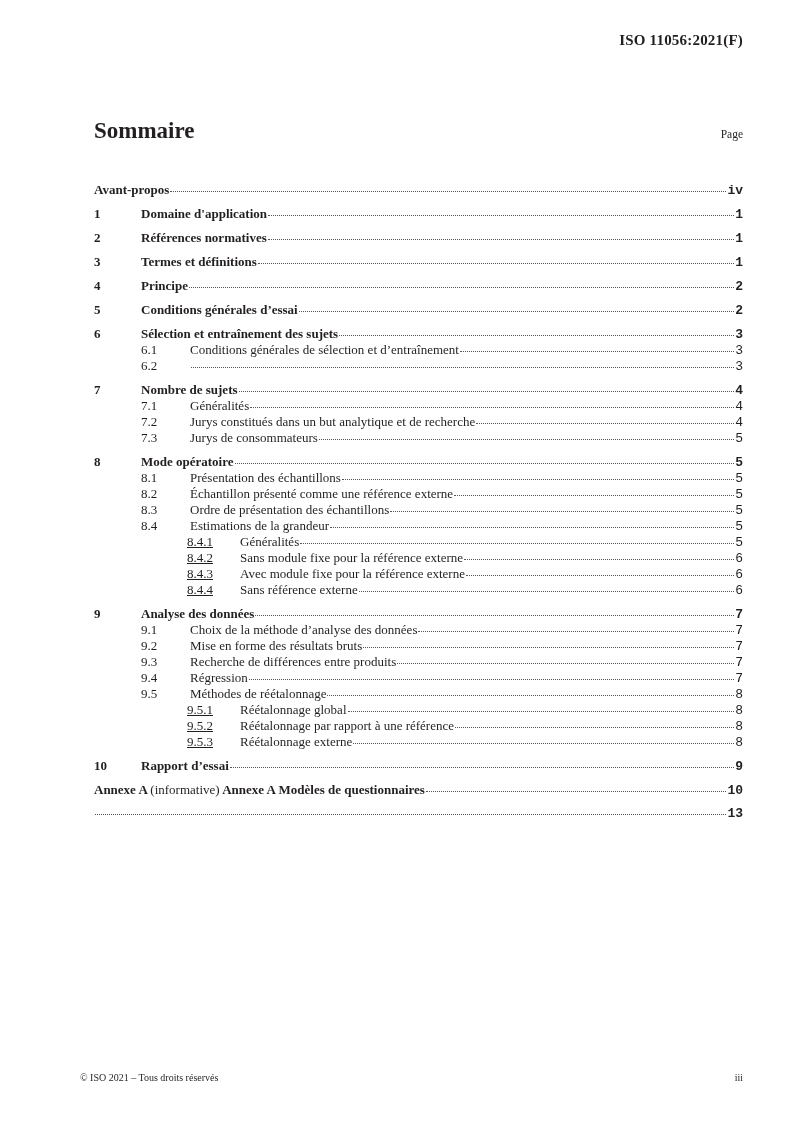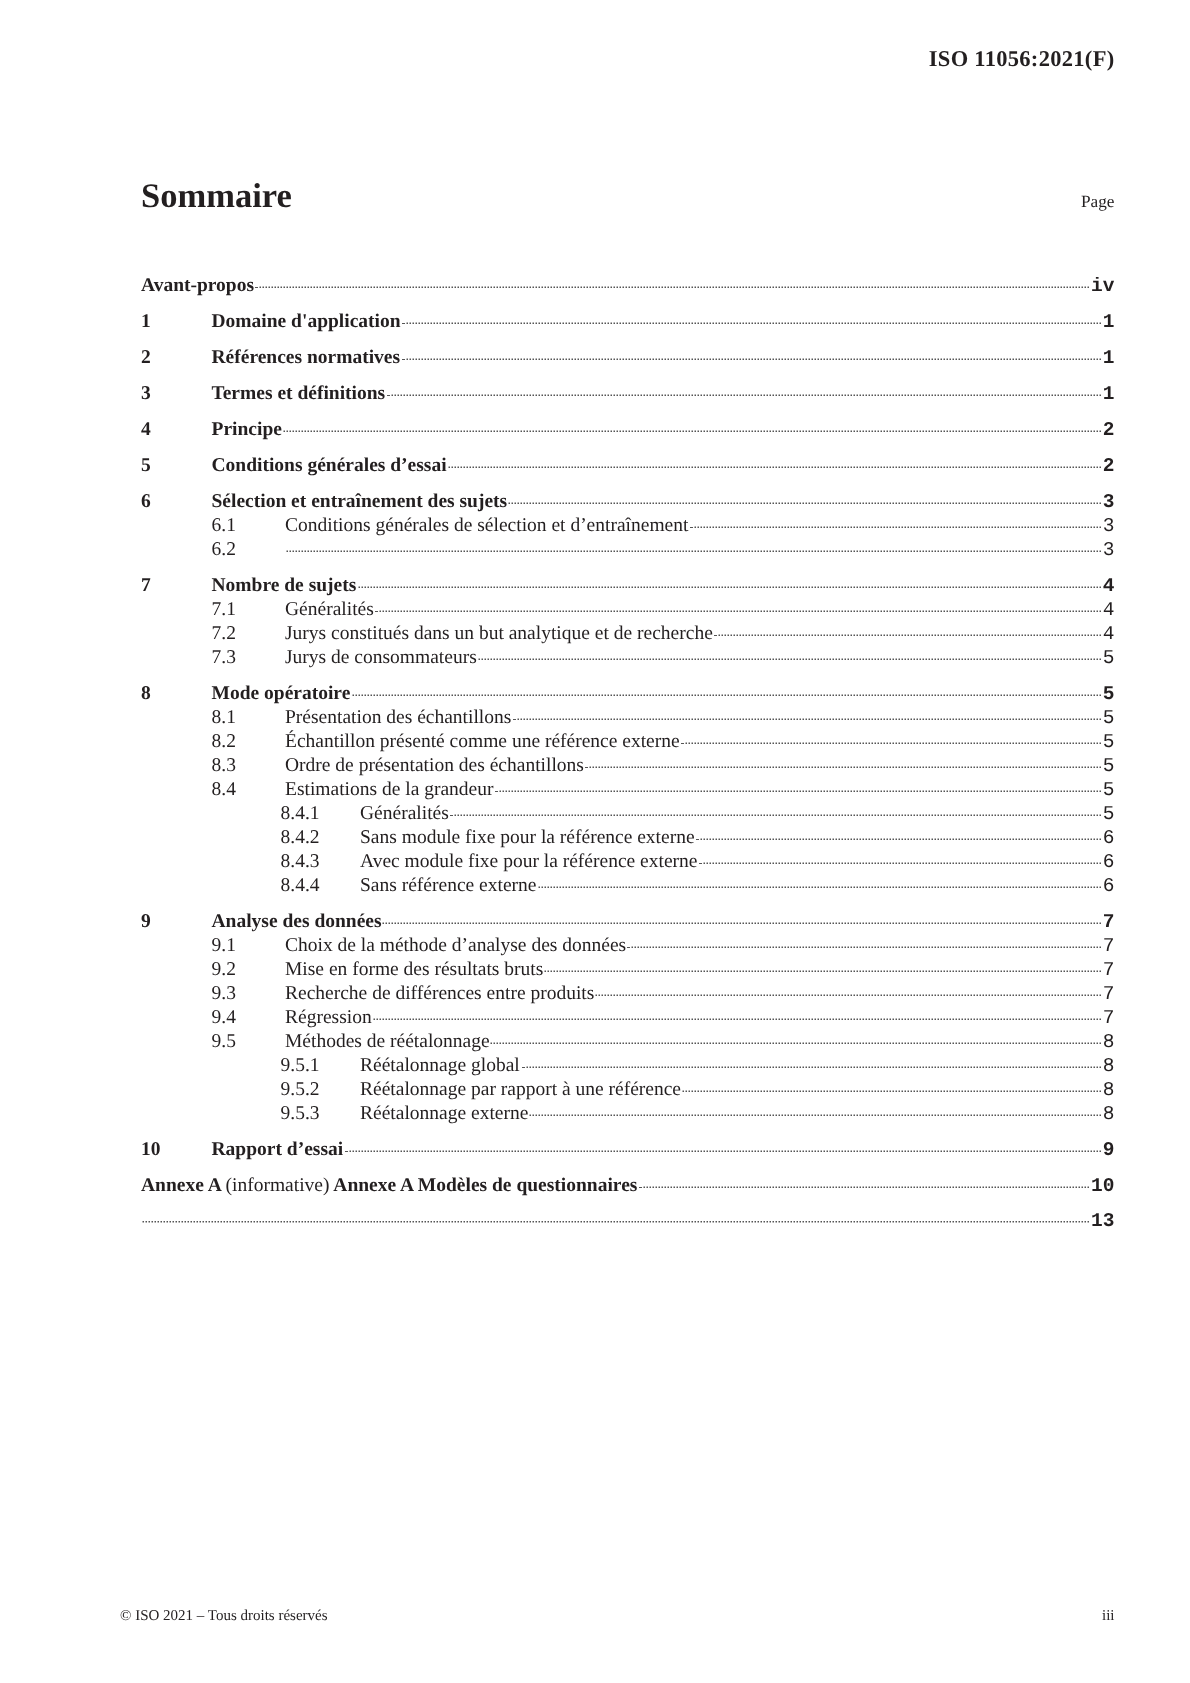--- a/index.html
+++ b/index.html
@@ -26,21 +26,21 @@
     .entry {
       display: flex; align-items: baseline; height: 16px; line-height: 16px;
       white-space: nowrap;
     }
     .entry.sec { margin-top: 8px; font-weight: bold; }
     .entry.first { margin-top: 0; }
     .entry.sub { font-weight: normal; }
     .num { display: inline-block; flex: 0 0 auto; }
     .sec .num { width: 47px; }
     .sub .num { width: 49px; margin-left: 47px; }
-    .subsub .num { width: 53px; margin-left: 93px; }
+    .subsub .num { width: 53px; margin-left: 93px; text-decoration: underline; }
     .label { flex: 0 0 auto; }
     .label .plain { font-weight: normal; }
     .dots {
       flex: 1 1 auto; margin: 0 1px; height: 1px;
       border-bottom: 1px dotted #555; position: relative; top: -2px;
       min-width: 10px;
     }
     .pg { flex: 0 0 auto; text-align: left; font-family: Liberation Mono, monospace; }
     .footer {
       position: absolute; left: 80px; right: 50px; top: 1072px;

